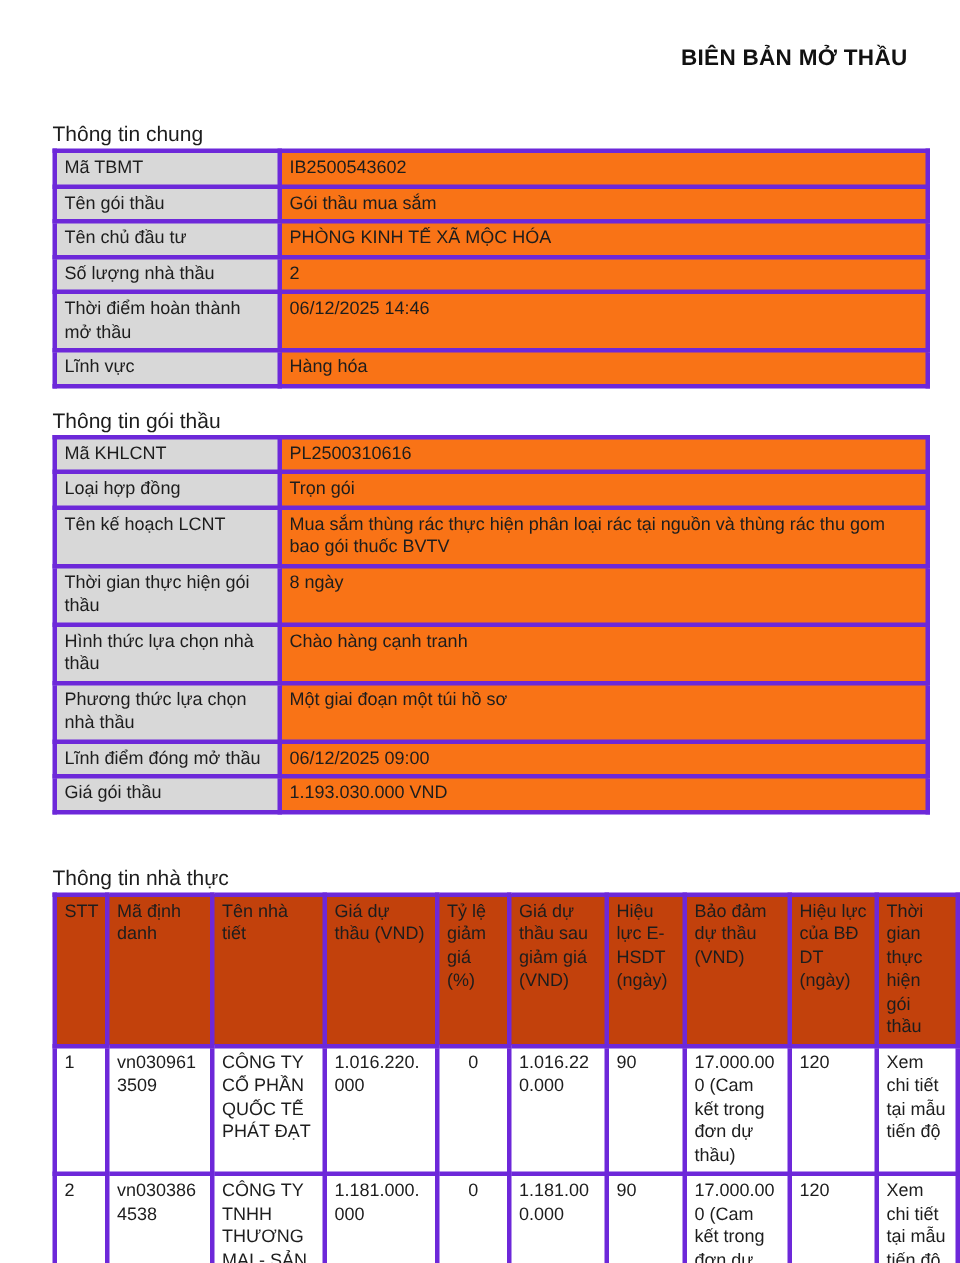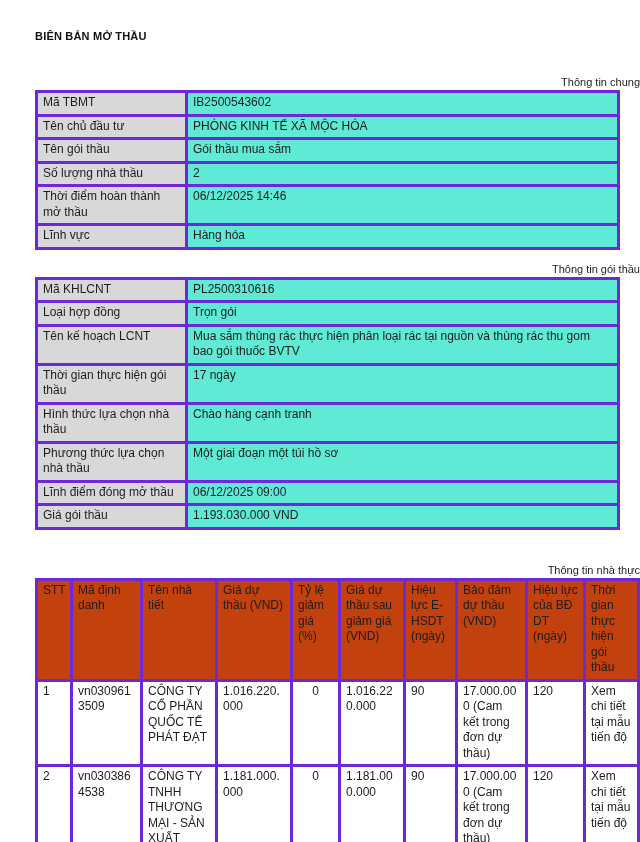--- a/index.html
+++ b/index.html
@@ -7,54 +7,53 @@
   body {
     width: 640px;
     height: 842px;
     font-family: "Liberation Sans", sans-serif;
     color: #1d1d1d;
     position: relative;
     overflow: hidden;
   }
   .page { padding: 30px 0 0 35px; }
   .doc-title {
-    text-align: left;
-    font-size: 11px;
+    text-align: right;
+    font-size: 15px;
     font-weight: bold;
     color: #111;
     margin-bottom: 34px;
     margin-right: 35px; 
     letter-spacing: 0.2px;
   }
   .section-heading {
-    font-size: 11px;
+    font-size: 14px;
     color: #1d1d1d;
     margin-bottom: 2px;
-    text-align: right;
   }
   table {
     border-collapse: collapse;
     table-layout: fixed;
   }
   .kv-table { width: 585px; margin-bottom: 13px; }
   .kv-table:last-of-type { margin-bottom: 0; }
   td, th {
     border: 3px solid #6d28d9;
     font-size: 12px;
     line-height: 15.5px;
     vertical-align: top;
     padding: 2px 5px 3px 5px;
     font-weight: normal;
     text-align: left;
   }
   .kv-table td.label-cell {
     background: #d8d8d8;
     width: 150px;
   }
-  .kv-table td.value-cell { background: #5eead4; }
+  .kv-table td.value-cell { background: #f97316; }
   .kv-table tr td { height: 21px; }
   .kv-table, .c-table { border: 1.5px solid #3d3d3d; }
 
   .section-gap-lg { margin-top: 34px; }
 
   .c-table { width: 602px; }
   .c-table th {
     background: #c2410c;
   }
   .c-table td {
@@ -72,26 +71,26 @@
   <div class="doc-title">BIÊN BẢN MỞ THẦU</div>
 
   <div class="section-heading">Thông tin chung</div>
   <table class="kv-table">
     <tbody>
       <tr>
         <td class="label-cell">Mã TBMT</td>
         <td class="value-cell">IB2500543602</td>
       </tr>
       <tr>
+        <td class="label-cell">Tên gói thầu</td>
+        <td class="value-cell">Gói thầu mua sắm</td>
+      </tr>
+      <tr>
         <td class="label-cell">Tên chủ đầu tư</td>
         <td class="value-cell">PHÒNG KINH TẾ XÃ MỘC HÓA</td>
-      </tr>
-      <tr>
-        <td class="label-cell">Tên gói thầu</td>
-        <td class="value-cell">Gói thầu mua sắm</td>
       </tr>
       <tr>
         <td class="label-cell">Số lượng nhà thầu</td>
         <td class="value-cell">2</td>
       </tr>
       <tr>
         <td class="label-cell">Thời điểm hoàn thành mở thầu</td>
         <td class="value-cell">06/12/2025 14:46</td>
       </tr>
       <tr>
@@ -111,21 +110,21 @@
       <tr>
         <td class="label-cell">Loại hợp đồng</td>
         <td class="value-cell">Trọn gói</td>
       </tr>
       <tr>
         <td class="label-cell">Tên kế hoạch LCNT</td>
         <td class="value-cell">Mua sắm thùng rác thực hiện phân loại rác tại nguồn và thùng rác thu gom bao gói thuốc BVTV</td>
       </tr>
       <tr>
         <td class="label-cell">Thời gian thực hiện gói thầu</td>
-        <td class="value-cell">17 ngày</td>
+        <td class="value-cell">8 ngày</td>
       </tr>
       <tr>
         <td class="label-cell">Hình thức lựa chọn nhà thầu</td>
         <td class="value-cell">Chào hàng cạnh tranh</td>
       </tr>
       <tr>
         <td class="label-cell">Phương thức lựa chọn nhà thầu</td>
         <td class="value-cell">Một giai đoạn một túi hồ sơ</td>
       </tr>
       <tr>

